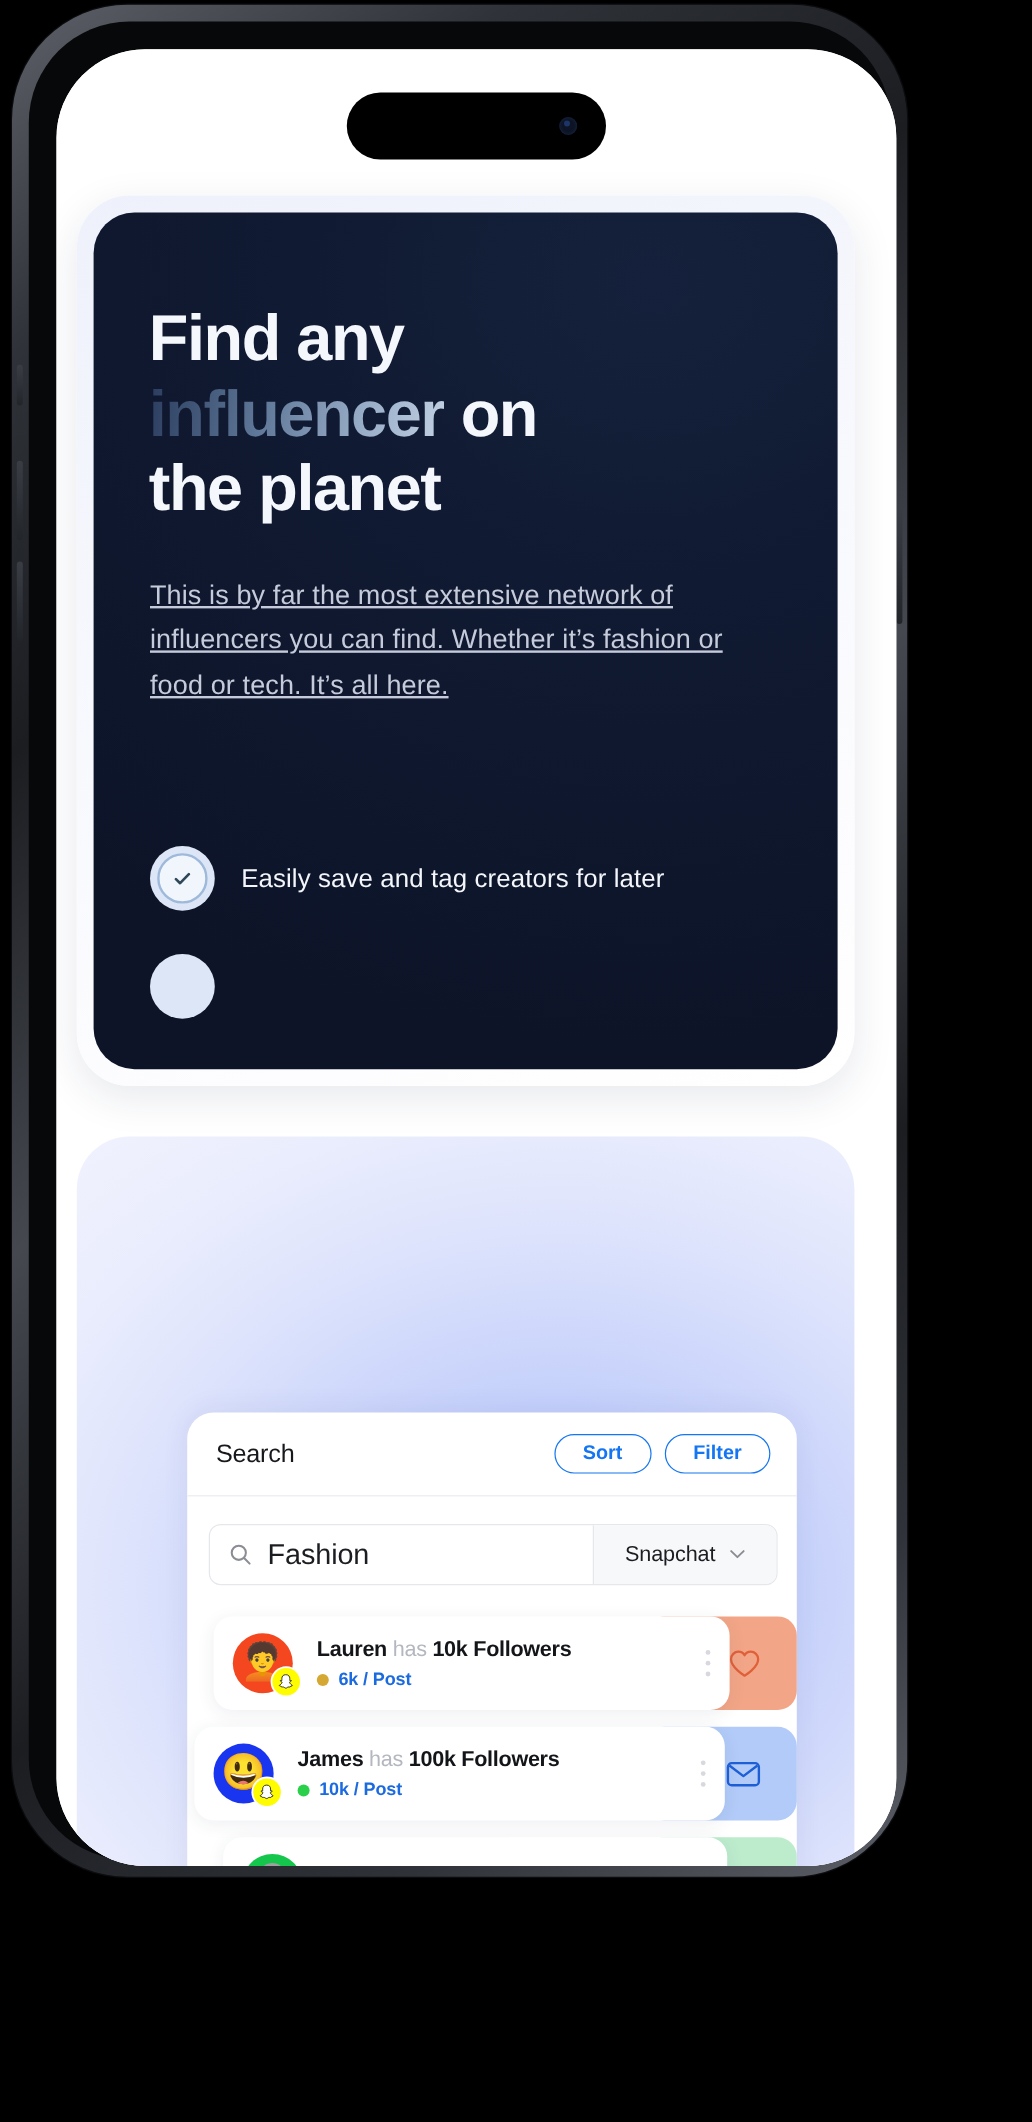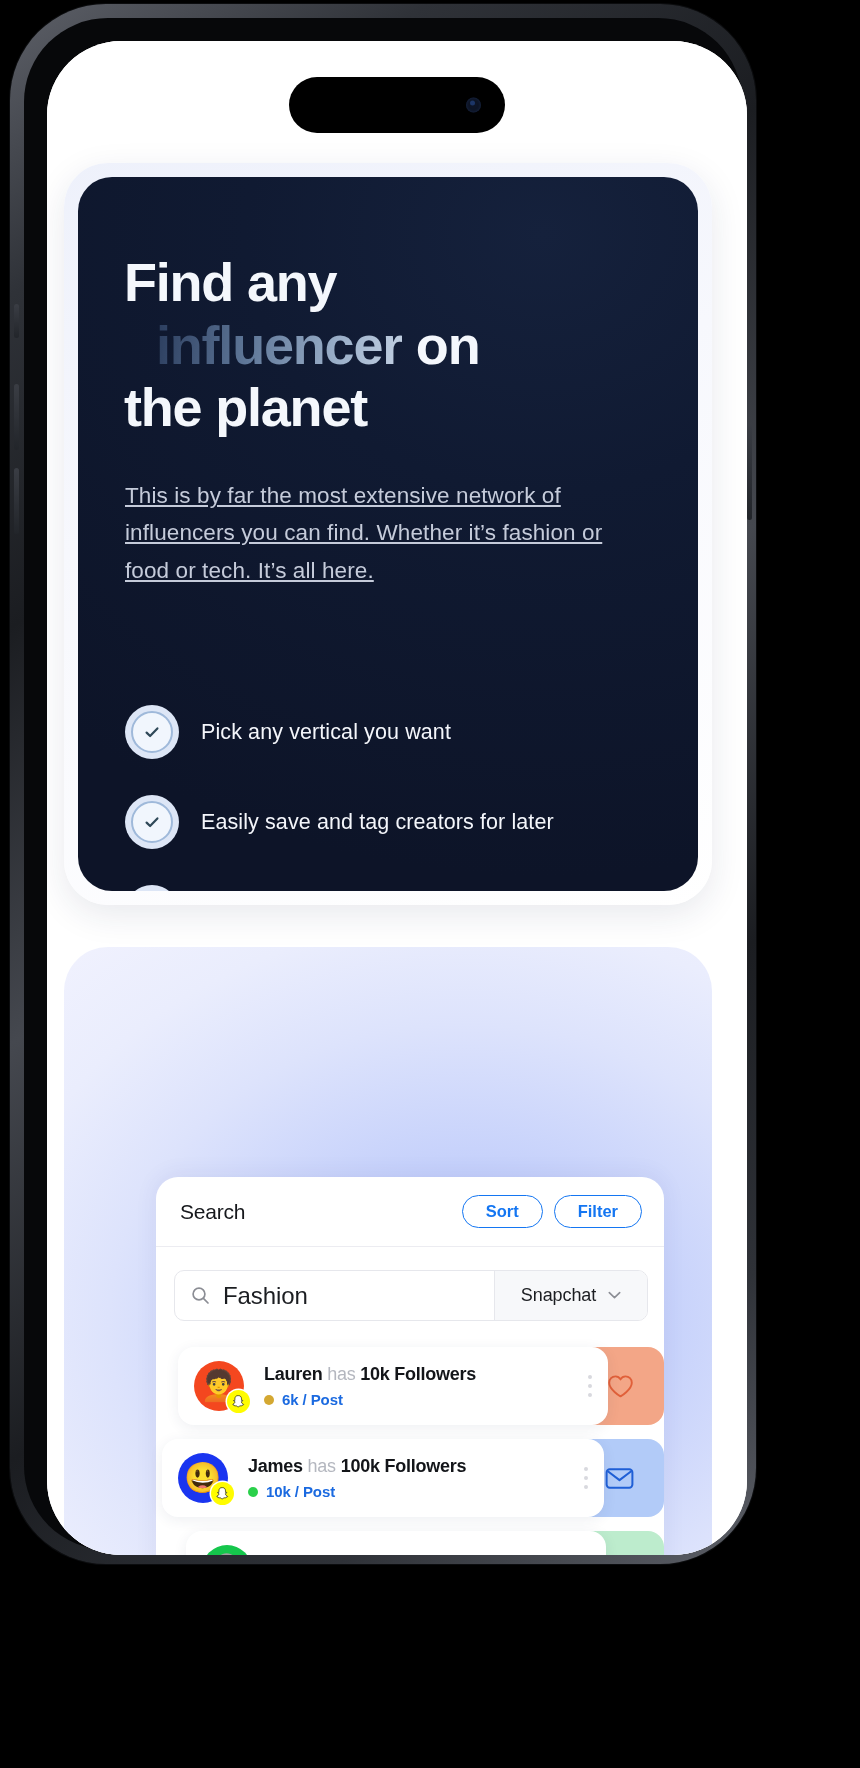--- a/index.html
+++ b/index.html
@@ -126,21 +126,20 @@
     line-height: 1.16;
     letter-spacing: -1.2px;
     color: #f4f7fc;
   }
   #hero-title .grad {
     background: linear-gradient(100deg, #2a3c5d 0%, #5f7798 38%, #98adc7 72%, #c3d1e3 100%);
     -webkit-background-clip: text;
     background-clip: text;
     -webkit-text-fill-color: transparent;
     color: transparent;
-    margin-left: 32px;
   }
 
   #hero-body {
     position: absolute;
     left: 47px;
     top: 300px;
     width: 500px;
     font-size: 22.5px;
     line-height: 1.66;
     letter-spacing: 0.1px;
@@ -421,30 +420,20 @@
             <div id="hero-title">
               <span>Find any</span><br>
               <span class="grad">influencer</span><span> on</span><br>
               <span>the planet</span>
             </div>
 
             <div id="hero-body">This is by far the most extensive network of influencers you can find. Whether it’s fashion or food or tech. It’s all here.</div>
 
             <div id="hero-list">
 
-              <div class="hero-list-item">
-                <span class="check-ring">
-                  <span class="check-inner">
-                    <svg width="20" height="20" viewBox="0 0 20 20" aria-hidden="true">
-                      <path d="M4.6 10.6 L8.1 14 L15.4 6.4" fill="none" stroke="#2f4858" stroke-width="2.2" stroke-linecap="round" stroke-linejoin="round"></path>
-                    </svg>
-                  </span>
-                </span>
-                <span class="hero-list-label">Pick any vertical you want</span>
-              </div>
 
               <div class="hero-list-item">
                 <span class="check-ring">
                   <span class="check-inner">
                     <svg width="20" height="20" viewBox="0 0 20 20" aria-hidden="true">
                       <path d="M4.6 10.6 L8.1 14 L15.4 6.4" fill="none" stroke="#2f4858" stroke-width="2.2" stroke-linecap="round" stroke-linejoin="round"></path>
                     </svg>
                   </span>
                 </span>
                 <span class="hero-list-label">Easily save and tag creators for later</span>

